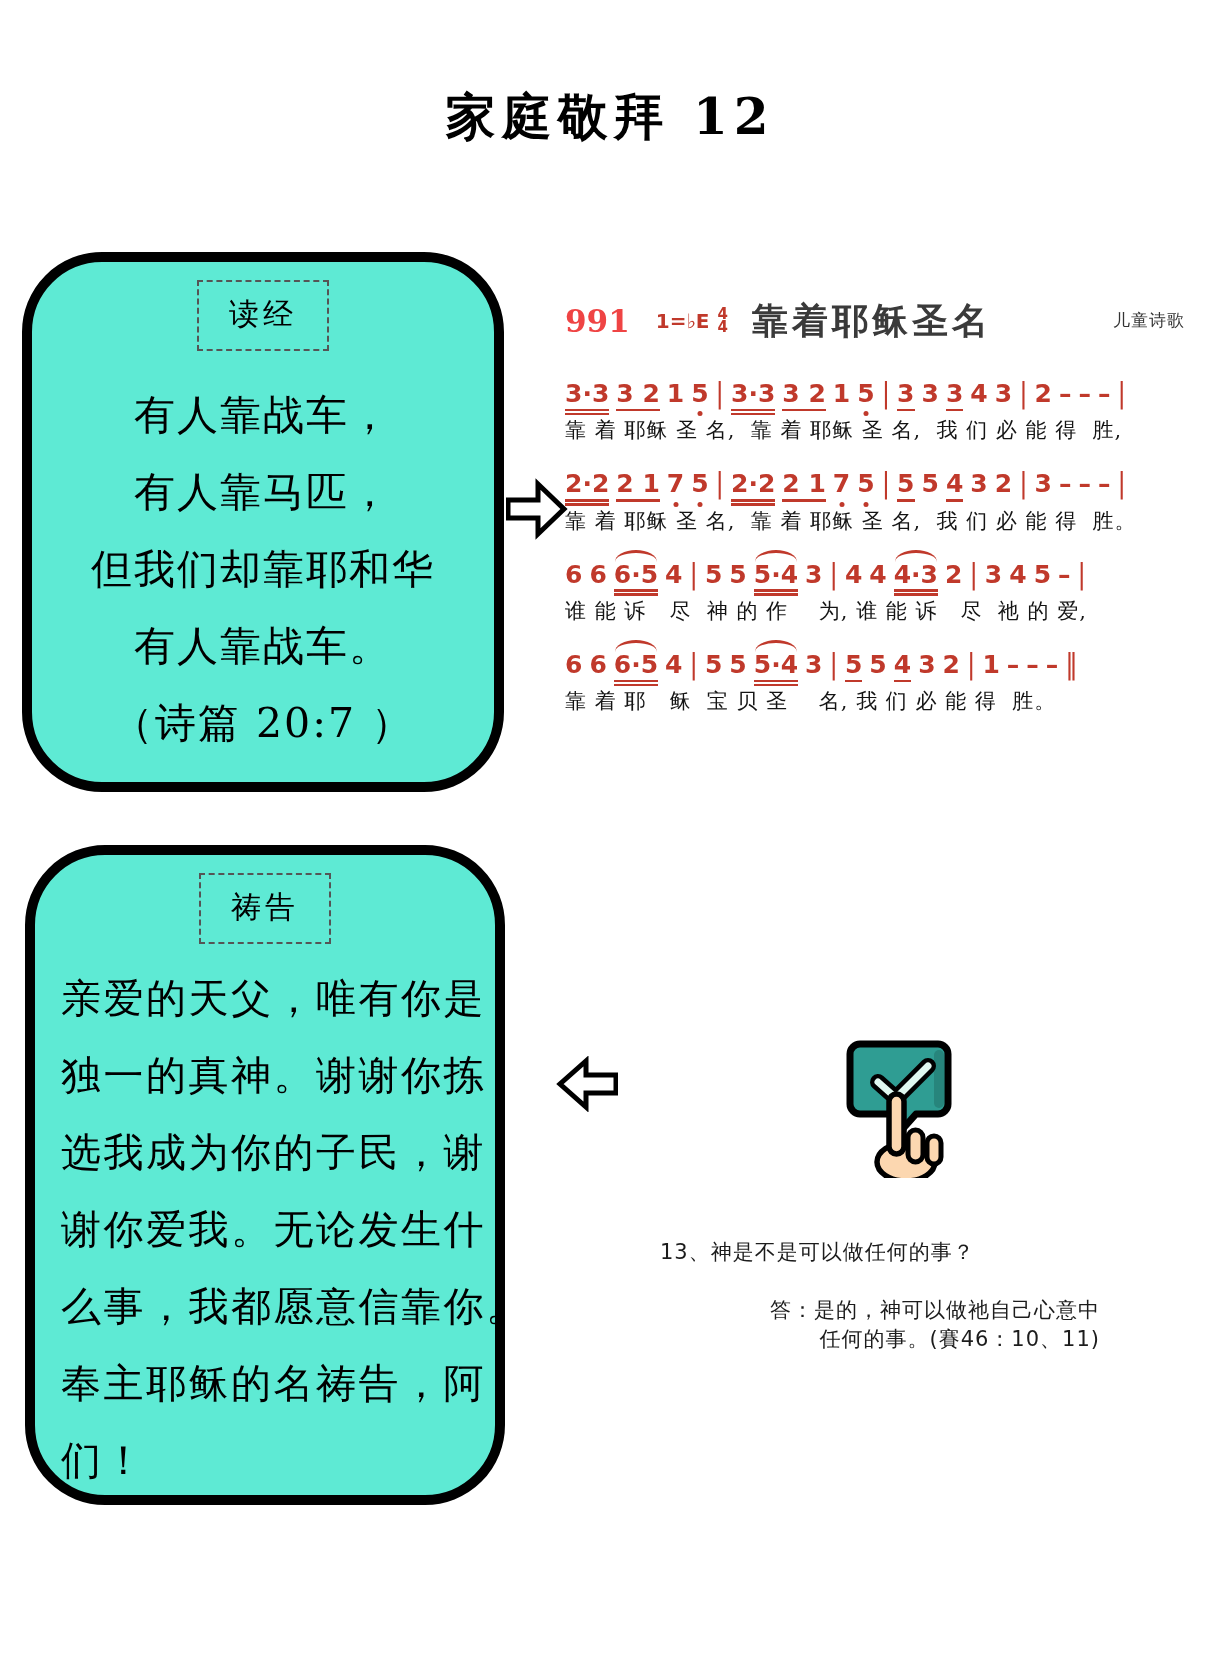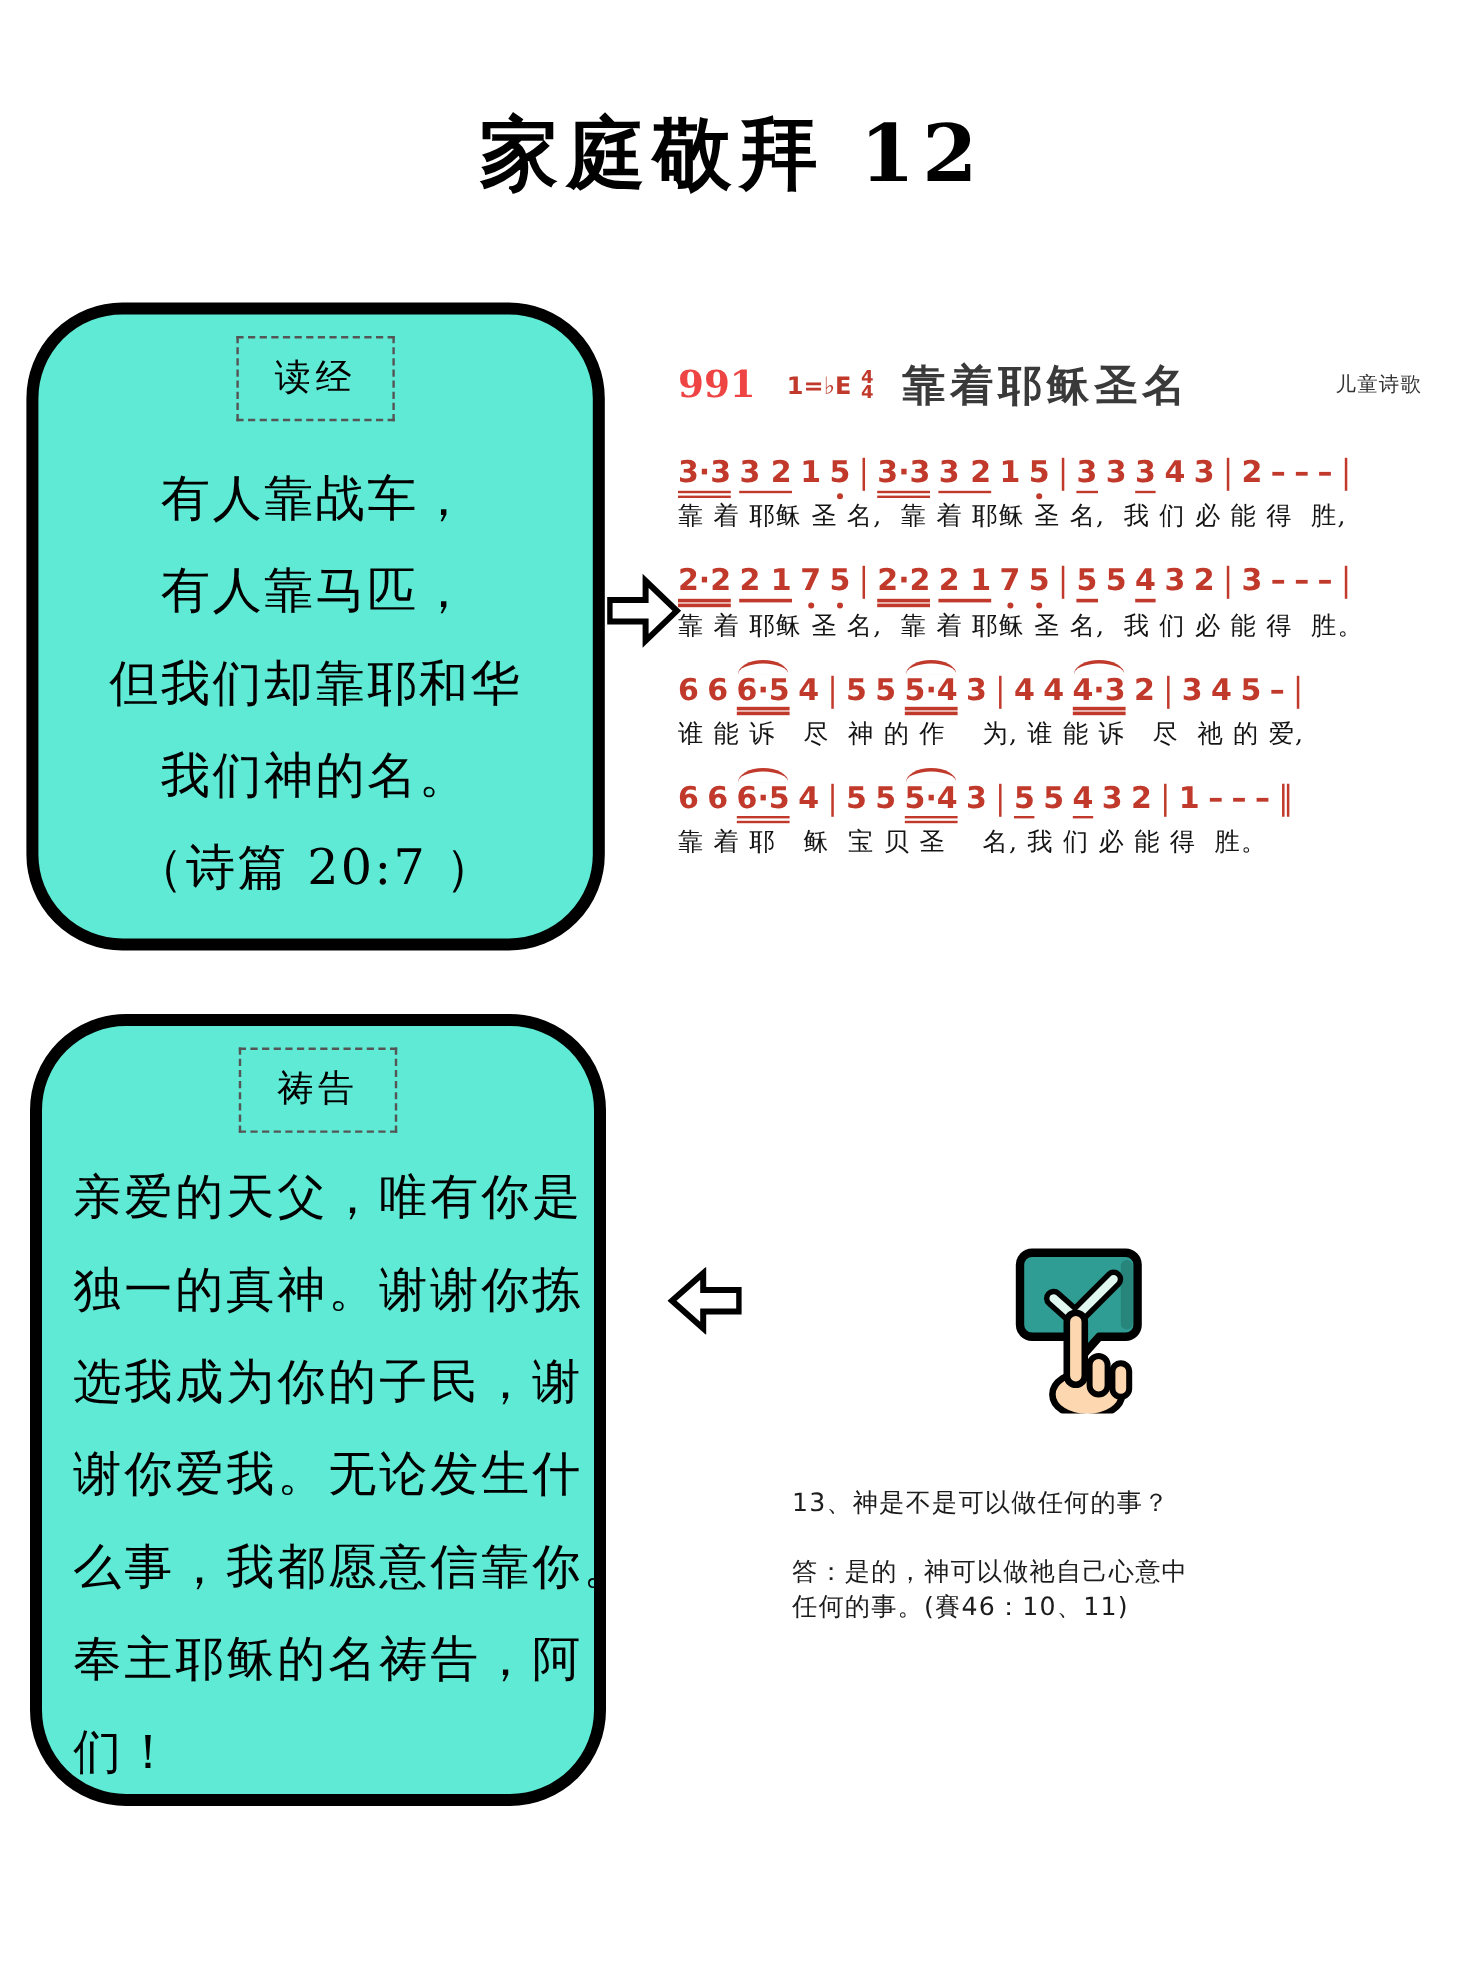--- a/index.html
+++ b/index.html
@@ -4,21 +4,21 @@
 <style>
   html,body{margin:0;padding:0;}
   body{
     width:1220px;height:1653px;position:relative;background:#ffffff;
     font-family:"DejaVu Serif","Liberation Serif",serif;color:#000;
     overflow:hidden;
   }
   
   .page-title{
     position:absolute;top:84px;left:0;width:100%;
-    text-align:center;font-size:66px;font-weight:700;letter-spacing:6px;
+    text-align:center;font-size:50px;font-weight:700;letter-spacing:6px;
     font-family:"DejaVu Serif","Liberation Serif",serif;
   }
   
   .round-box{
     position:absolute;border:10px solid #000;border-radius:80px;background:#5eead4;
     box-sizing:border-box;
   }
   .reading-box{left:22px;top:252px;width:482px;height:540px;}
   .prayer-box{left:25px;top:845px;width:480px;height:660px;}
   .box-label{
@@ -69,34 +69,34 @@
     font-family:"DejaVu Serif","Liberation Serif",serif;letter-spacing:1px;
   }
   
   .press-icon{position:absolute;left:842px;top:1036px;}
   
   .qa{
     position:absolute;left:660px;top:1238px;width:440px;
     font-family:"DejaVu Sans","Liberation Sans",sans-serif;color:#1c1c1c;
   }
   .qa-question{font-size:21px;letter-spacing:1px;}
-  .qa-answer{margin-top:30px;font-size:21px;line-height:29px;letter-spacing:1px;}
+  .qa-answer{margin-top:30px;font-size:21px;line-height:29px;letter-spacing:1px;text-align:right;}
 </style>
 </head>
 <body>
 
 <div class="page-title">家庭敬拜 12</div>
 
 <div class="round-box reading-box">
   <div class="box-label">读经</div>
   <div class="reading-lines">
       <div class="box-line">有人靠战车，</div>
       <div class="box-line">有人靠马匹，</div>
       <div class="box-line">但我们却靠耶和华</div>
-      <div class="box-line">我们神的名。</div>
+      <div class="box-line">有人靠战车。</div>
       <div class="box-line">（诗篇 20:7 ）</div>
     </div>
 </div>
 
 <div class="arrow arrow-right">
   <svg width="62" height="66" viewBox="0 0 62 66">
     <polygon points="2,24 32,24 32,8 58,33 32,58 32,42 2,42" fill="#ffffff" stroke="#000000" stroke-width="5" stroke-linejoin="miter"></polygon>
   </svg>
 </div>
 

